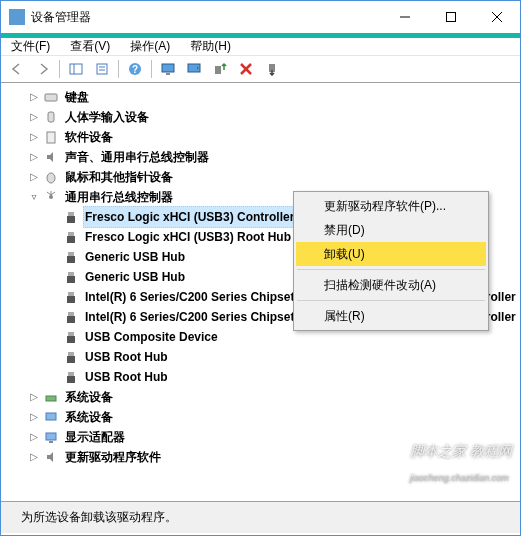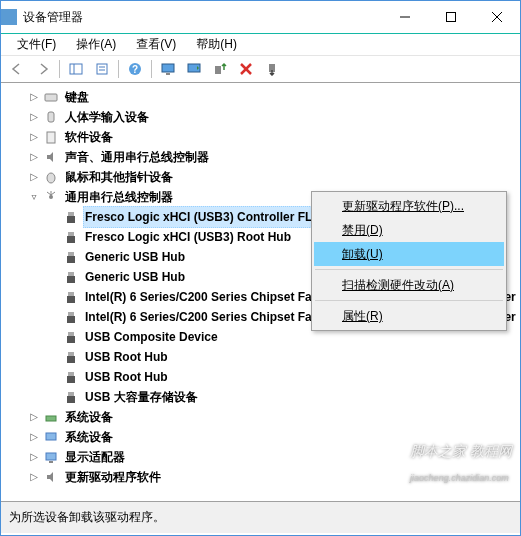--- a/index.html
+++ b/index.html
@@ -1,50 +1,50 @@
 <!DOCTYPE html>
 <html><head>
 <meta charset="utf-8">
 <style>
 * { box-sizing: border-box; margin: 0; padding: 0; }
 body { font-family: "Microsoft YaHei", "Segoe UI", sans-serif; font-size: 12px; background: #fff; width: 521px; height: 536px; overflow: hidden; border: 1px solid #4a90d9; position: relative; }
 
-.titlebar { height: 32px; background: #fff; display: flex; align-items: center; }
+.titlebar { height: 32px; background: #fff; display: flex; align-items: center; padding-left: 8px; }
 .titlebar-icon { width: 16px; height: 16px; margin-right: 6px; background: #5a9bd4; display: inline-block; }
 .titlebar-text { flex: 1; font-size: 12px; color: #000; }
 .win-btns { display: flex; height: 32px; }
 .win-btn { width: 46px; height: 32px; display: flex; align-items: center; justify-content: center; color: #000; }
 .win-btn.close { color: #000; }
 
-.menubar { height: 22px; display: flex; align-items: center; padding-left: 6px; border-top: 1px solid #14b8a6; }
+.menubar { height: 22px; display: flex; align-items: center; padding-left: 0; border-top: 5px solid #14b8a6; }
 .menu-item { padding: 2px 10px; }
 
 .toolbar { height: 28px; display: flex; align-items: center; padding-left: 4px; border-top: 1px solid #e5e5e5; border-bottom: 1px solid #a0a0a0; gap: 2px; }
 .tb-btn { width: 24px; height: 22px; display: flex; align-items: center; justify-content: center; border: 1px solid transparent; }
 .tb-sep { width: 1px; height: 18px; background: #c0c0c0; margin: 0 2px; }
 .tb-btn.disabled { opacity: 0.45; }
 
 .content { height: 418px; overflow: auto; padding: 4px 2px 4px 2px; position: relative; background: #fff; }
 .tree { font-size: 12px; line-height: 20px; }
 .row { display: flex; align-items: center; height: 20px; white-space: nowrap; padding-left: 2px; }
 .row .lbl { padding: 0 2px; font-weight: bold; }
 .row.sel .lbl { background: #cce8ff; border: 1px dotted #99d1ff; padding: 0 1px; }
 .depth1 { padding-left: 24px; }
 .depth2 { padding-left: 44px; }
 .expander { width: 14px; height: 14px; display: inline-flex; align-items: center; justify-content: center; color: #6a6a6a; font-size: 10px; margin-right: 2px; }
 .spacer { width: 16px; display: inline-block; }
 .dev-icon { width: 16px; height: 16px; display: inline-flex; align-items: center; justify-content: center; margin-right: 4px; }
 .dev-icon svg { width: 14px; height: 14px; }
 
-.ctxmenu { position: absolute; left: 310px; top: 190px; width: 196px; background: #f0f0f0; border: 1px solid #a0a0a0; box-shadow: 2px 2px 4px rgba(0,0,0,0.25); padding: 2px; z-index: 10; text-decoration: underline; }
+.ctxmenu { position: absolute; left: 292px; top: 190px; width: 196px; background: #f0f0f0; border: 1px solid #a0a0a0; box-shadow: 2px 2px 4px rgba(0,0,0,0.25); padding: 2px; z-index: 10; }
 .ctxmenu .citem { height: 24px; display: flex; align-items: center; padding-left: 28px; font-size: 12px; }
-.ctxmenu .citem.hl { background: #7dd3fc; }
+.ctxmenu .citem.hl { background: #fde047; }
 .ctxmenu .csep { height: 1px; background: #d0d0d0; margin: 3px 1px; }
 
-.statusbar { height: 32px; border-top: 1px solid #a0a0a0; display: flex; align-items: center; padding-left: 8px; font-size: 12px; background: #f0f0f0; }
+.statusbar { height: 32px; border-top: 1px solid #a0a0a0; display: flex; align-items: center; padding-left: 20px; font-size: 12px; background: #f0f0f0; }
 .watermark { position: absolute; right: 8px; bottom: 52px; color: rgba(255,255,255,0.8); text-shadow: 0 0 3px rgba(0,0,0,0.6); font-size: 14px; font-style: italic; pointer-events: none; }
 .watermark small { display:block; font-size:9px; color: rgba(200,200,200,0.9); margin-top: 12px; }
 
 
 .content::-webkit-scrollbar { width: 17px; height: 17px; }
 .content::-webkit-scrollbar-track { background: #f0f0f0; }
 .content::-webkit-scrollbar-thumb { background: #c2c2c2; border: 1px solid #a8a8a8; }
 .content::-webkit-scrollbar-button { background: #f0f0f0; height: 17px; width: 17px; border: 1px solid #dadada; }
 </style>
 </head>
@@ -68,22 +68,22 @@
       <svg width="10" height="10">
           <line x1="0" y1="0" x2="10" y2="10" stroke="#000"></line>
           <line x1="10" y1="0" x2="0" y2="10" stroke="#000"></line>
         </svg>
     </div>
   </div>
 </div>
 
 <div class="menubar">
   <div class="menu-item">文件(F)</div>
+  <div class="menu-item">查看(V)</div>
   <div class="menu-item">操作(A)</div>
-  <div class="menu-item">查看(V)</div>
   <div class="menu-item">帮助(H)</div>
 </div>
 
 <div class="toolbar">
   <div class="tb-btn disabled">
       <svg width="14" height="14">
         <path d="M9 2 L3 7 L9 12" fill="none" stroke="#000" stroke-width="1.5"></path>
       </svg>
     </div>
   <div class="tb-btn disabled">
@@ -287,30 +287,20 @@
       </div>
     <div class="row depth2">
         <span class="spacer"></span>
         <span class="dev-icon">
           <svg>
             <rect x="4" y="2" width="6" height="4" fill="#aaa"></rect>
             <rect x="3" y="6" width="8" height="7" fill="#555"></rect>
           </svg>
         </span>
         <span class="lbl">USB Root Hub</span>
-      </div>
-    <div class="row depth2">
-        <span class="spacer"></span>
-        <span class="dev-icon">
-          <svg>
-            <rect x="4" y="2" width="6" height="4" fill="#aaa"></rect>
-            <rect x="3" y="6" width="8" height="7" fill="#555"></rect>
-          </svg>
-        </span>
-        <span class="lbl">USB 大容量存储设备</span>
       </div>
 
     <div class="row depth1">
         <span class="expander">▷</span>
         <span class="dev-icon">
           <svg>
             <rect x="2" y="6" width="10" height="5" fill="#7ab87a" stroke="#4a8a4a"></rect>
           </svg>
         </span>
         <span class="lbl">系统设备</span>

